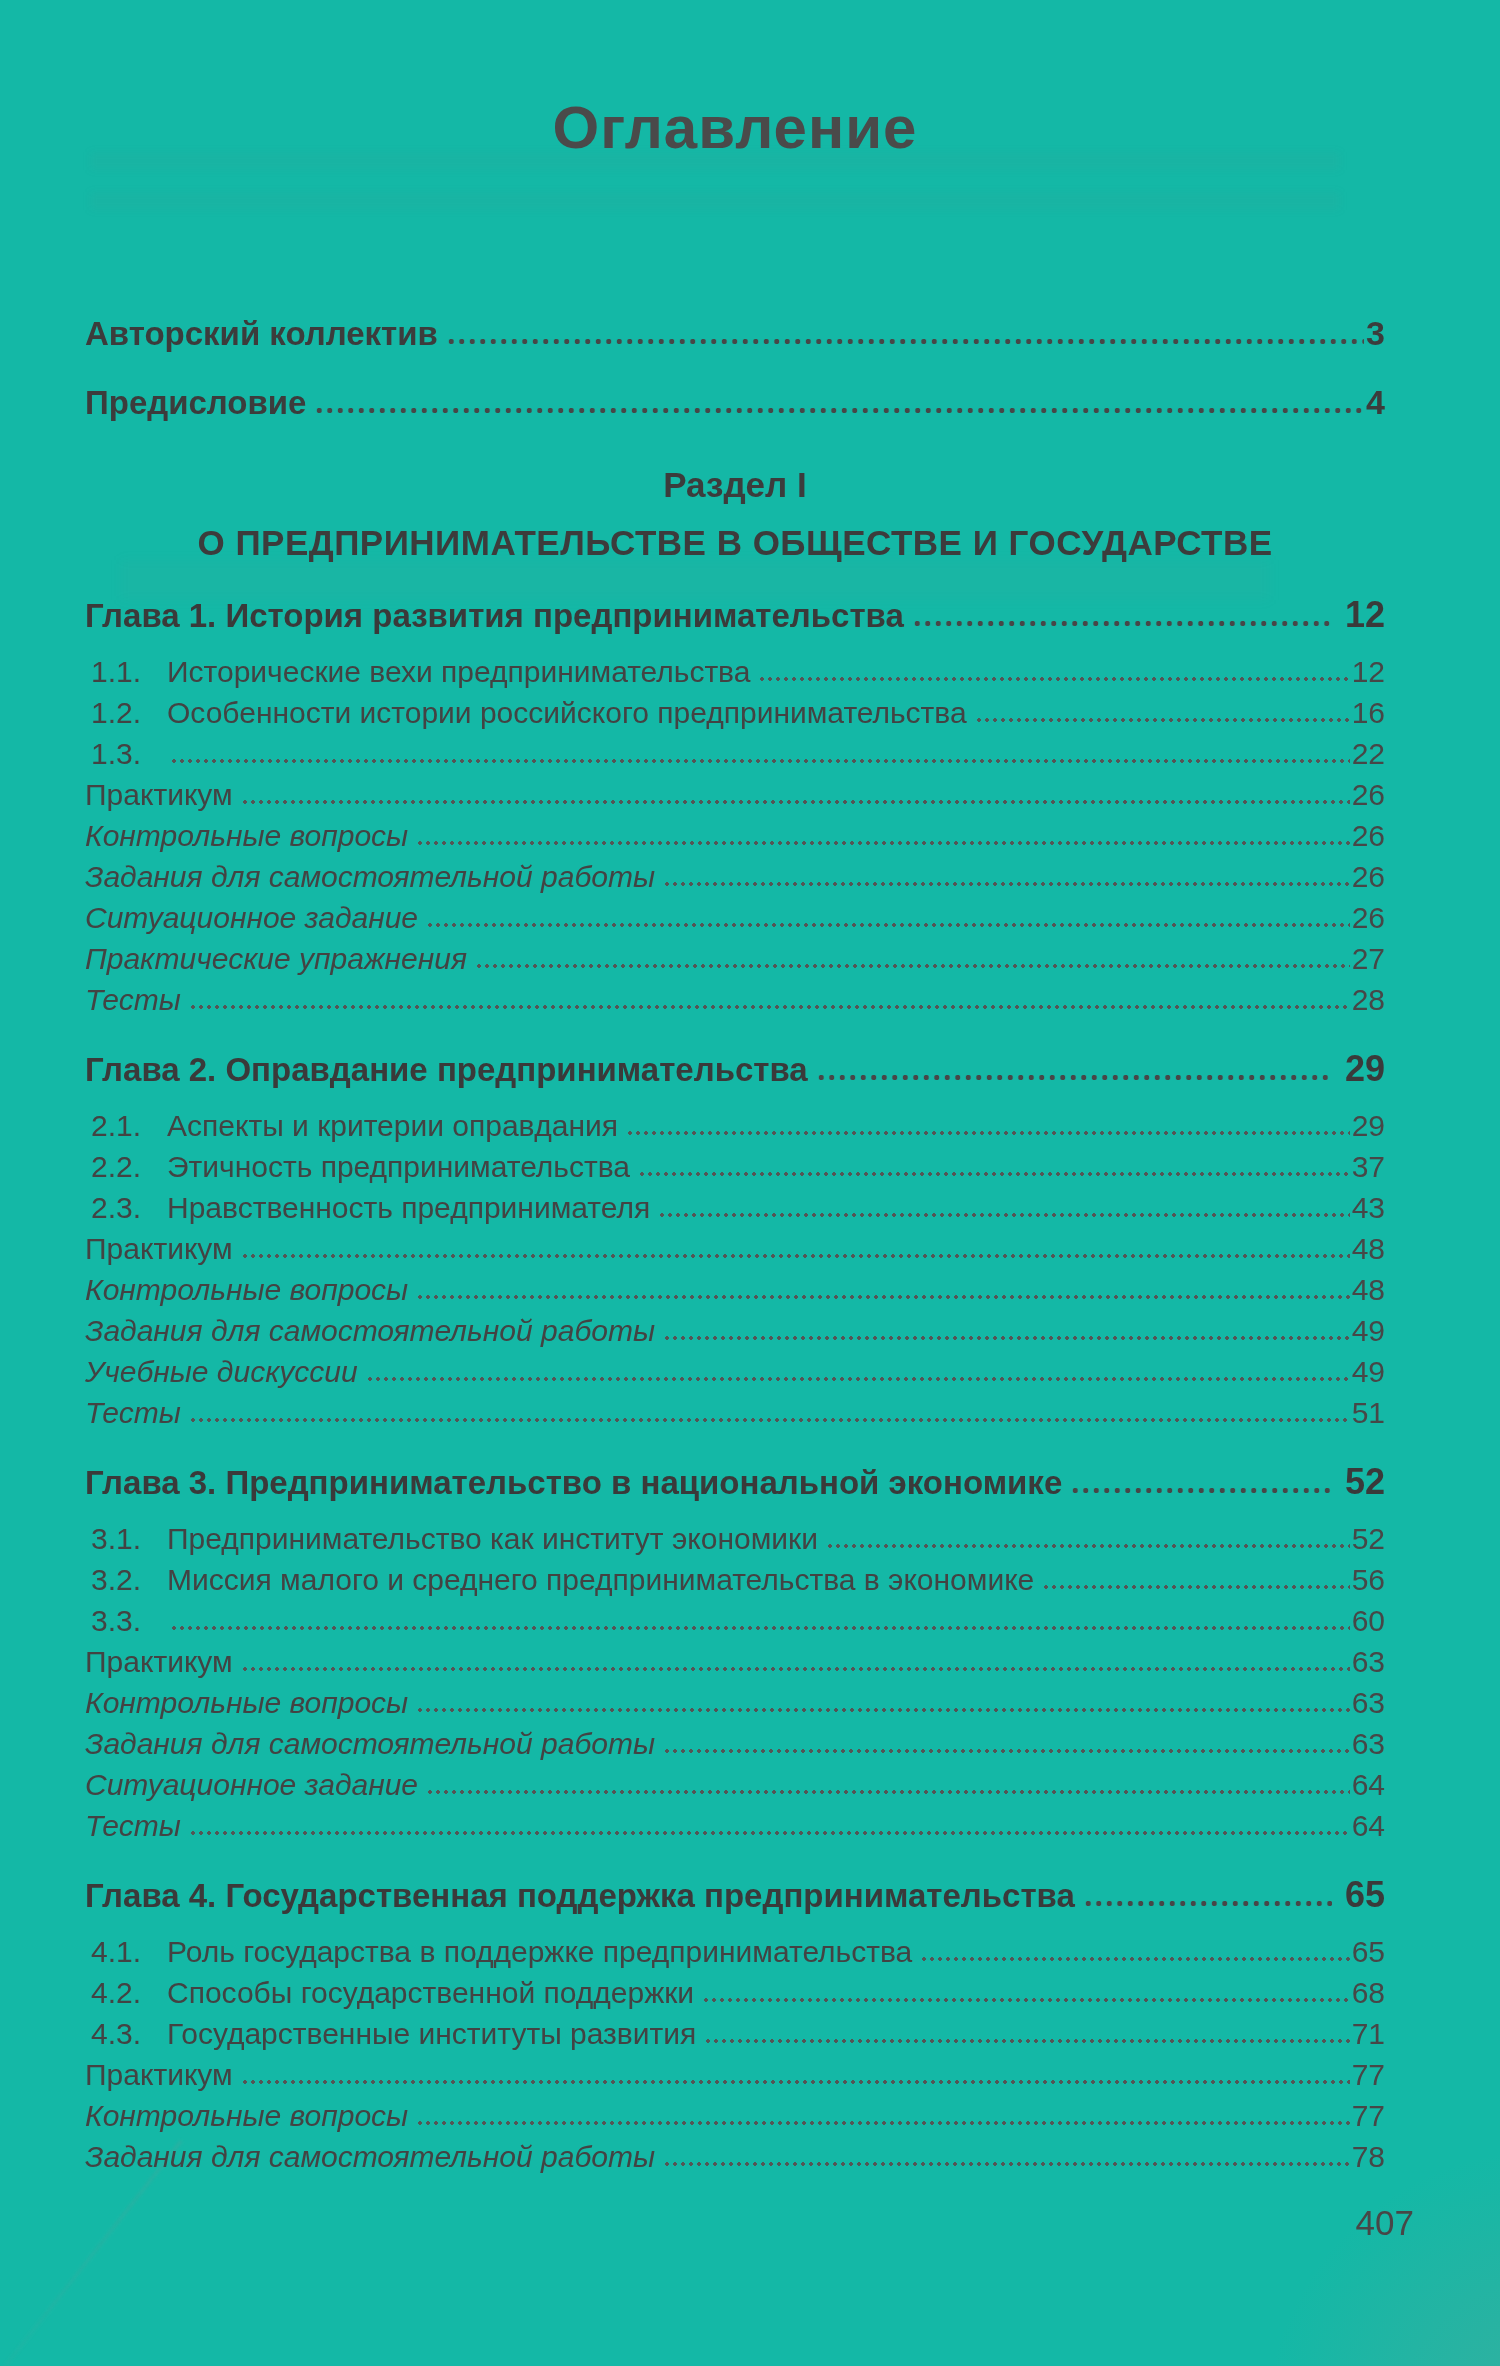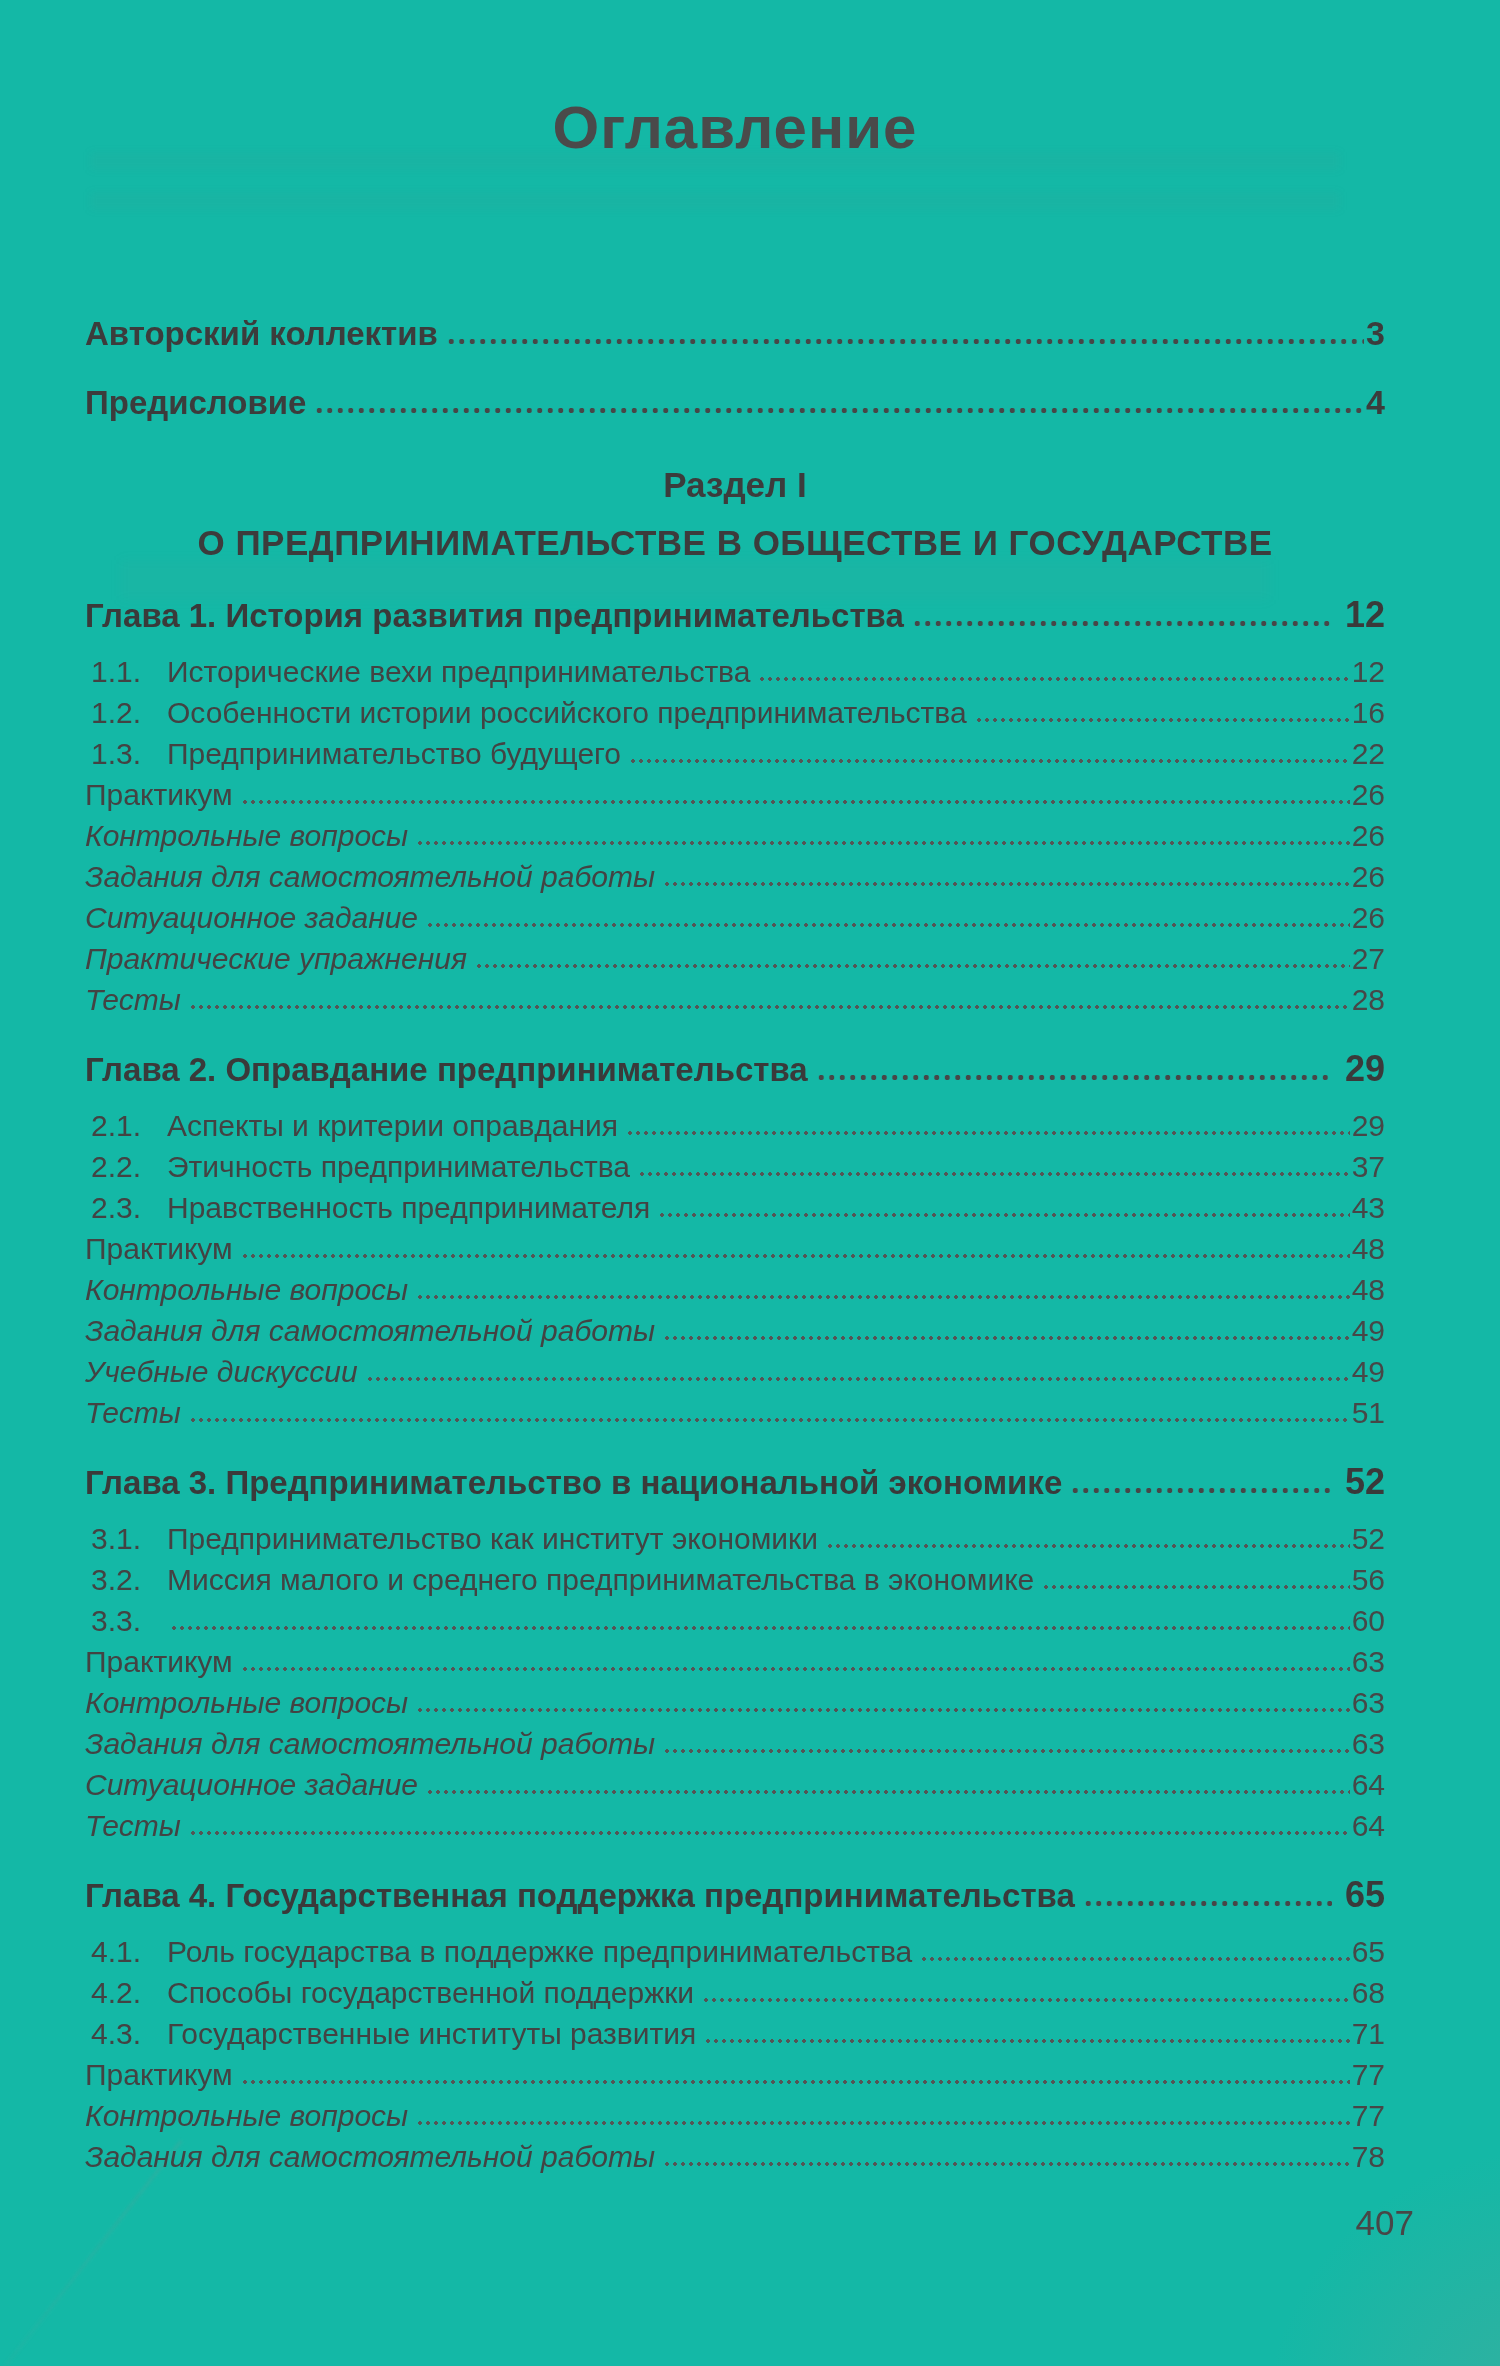--- a/index.html
+++ b/index.html
@@ -138,21 +138,20 @@
 
   <div class="row item-row">
     <span class="num">1.2.</span>
     <span class="label">Особенности истории российского предпринимательства</span>
     <span class="dots"></span>
     <span class="pg">16</span>
   </div>
 
   <div class="row item-row">
     <span class="num">1.3.</span>
-    <span class="label">Предпринимательство будущего</span>
     <span class="dots"></span>
     <span class="pg">22</span>
   </div>
 
   <div class="row item-row">
 
     <span class="label">Практикум</span>
     <span class="dots"></span>
     <span class="pg">26</span>
   </div>

